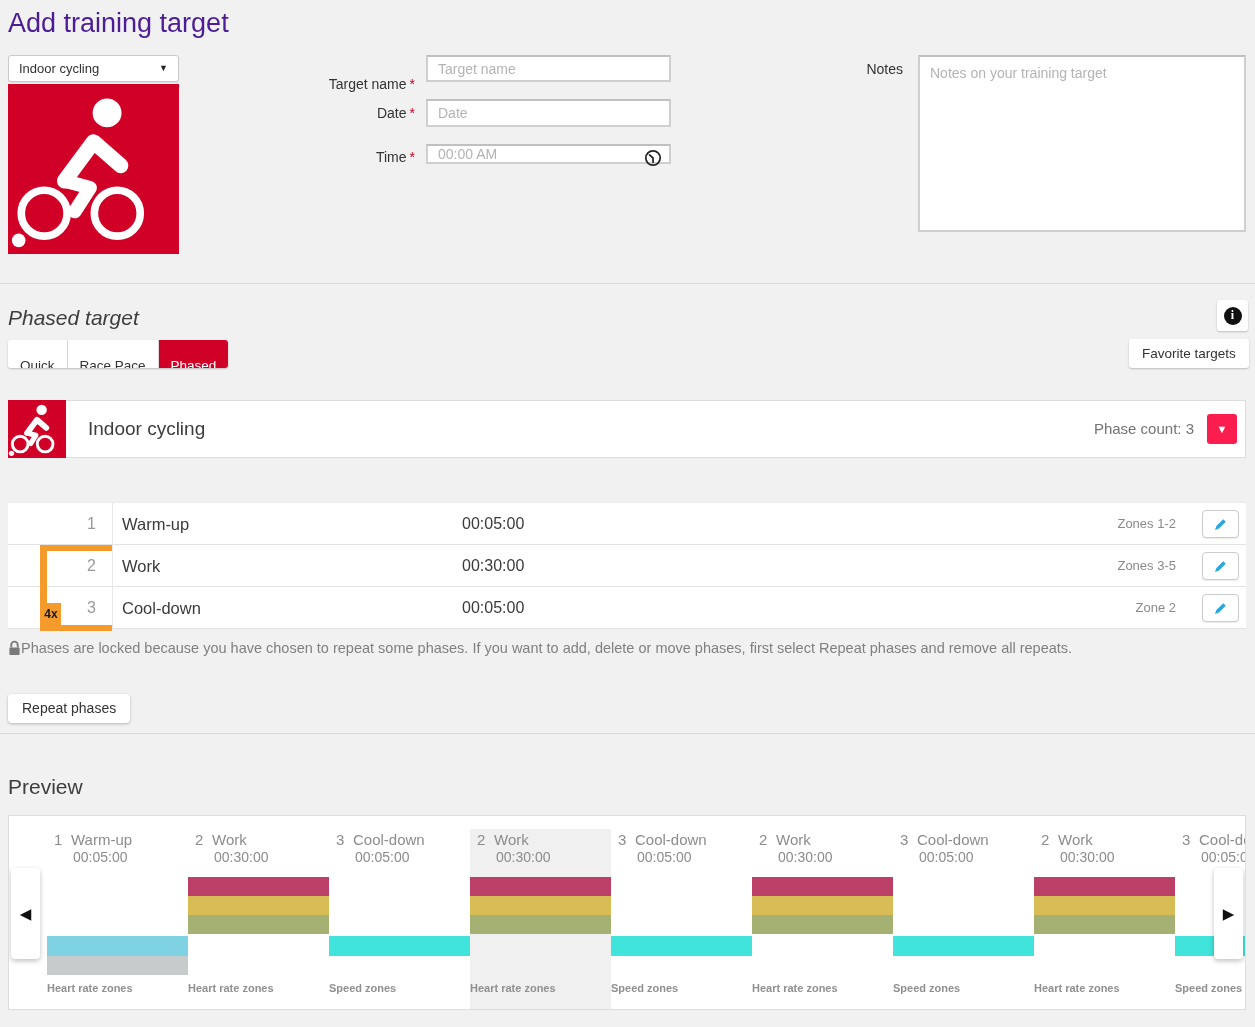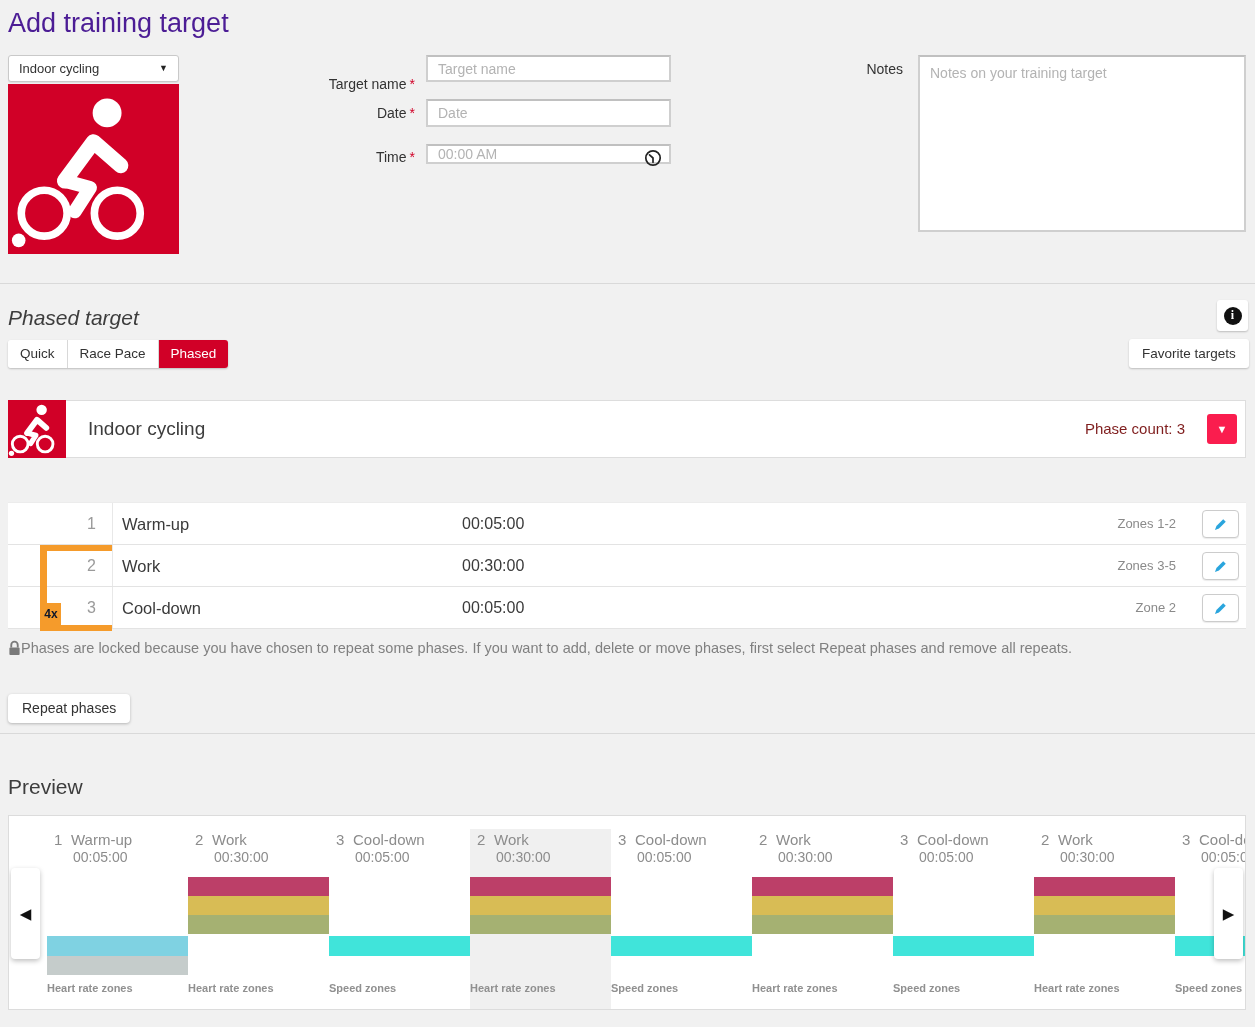--- a/index.html
+++ b/index.html
@@ -42,30 +42,30 @@
   .sec-title { font-size:21px; font-weight:400; color:#3d3d3d; }
   .phased-title { left:8px; top:306px;font-style:italic; }
   .preview-title { left:8px; top:775px; }
 
   .info-btn { left:1217px; top:300px; width:31px; height:31px; background:#fff; border-radius:3px; box-shadow:0 1px 2px rgba(0,0,0,.22);
               display:flex; align-items:center; justify-content:center; cursor:pointer; }
   .info-dot { width:18px; height:18px; background:#111; border-radius:50%; color:#fff; font-size:12px; font-weight:bold;
               display:flex; align-items:center; justify-content:center; font-family:"Liberation Serif", serif; }
 
   .tabs { left:8px; top:340px; height:28px; display:flex; border-radius:3px; box-shadow:0 1px 2px rgba(0,0,0,.22); overflow:hidden; }
-  .tab { background:#fff; color:#333; font-size:13.5px; line-height:28px; padding:0 12px; cursor:pointer; border-right:1px solid #d8d8d8; }
+  .tab { background:#fff; color:#333; font-size:13.5px; line-height:28px; padding:12px 12px; cursor:pointer; border-right:1px solid #d8d8d8; }
   .tab:last-child { border-right:none; }
   .tab.selected { background:#d10027; color:#fff; border-right:none; }
 
   .fav-btn { left:1129px; top:339px; height:29px; background:#fff; border-radius:3px; box-shadow:0 1px 2px rgba(0,0,0,.22);
              font-size:13.5px; color:#333; line-height:29px; padding:0 13px; cursor:pointer; }
 
   .sport-row-bar { left:66px; top:400px; width:1180px; height:58px; background:#fff; border:1px solid #ddd; border-left:none; }
   .sport-row-title { position:absolute; left:22px; top:0; line-height:56px; font-size:19px; color:#3d3d3d; }
-  .phase-count { position:absolute; right:60px; top:0; line-height:56px; font-size:15px; color:#7f1d1d; }
+  .phase-count { position:absolute; right:51px; top:0; line-height:56px; font-size:15px; color:#737373; }
   .phase-dd { position:absolute; right:8px; top:13px; width:30px; height:30px; background:#fa1d4e; border-radius:3px; cursor:pointer;
               display:flex; align-items:center; justify-content:center; color:#fff; font-size:11px; }
 
   
   .phase-table { left:8px; top:502px; width:1238px; border-top:1px solid #ececec; }
   .p-row { position:relative; height:42px; background:#fff; border-bottom:1px solid #e3e3e3; }
   .p-num { position:absolute; left:0; width:88px; text-align:right; line-height:42px; font-size:16px; color:#9a9a9a; }
   .p-vdiv { position:absolute; left:104px; top:0; bottom:0; width:1px; background:#e8e8e8; }
   .p-name { position:absolute; left:114px; line-height:42px; font-size:16.5px; color:#3a3a3a; }
   .p-time { position:absolute; left:454px; line-height:42px; font-size:16px; color:#3a3a3a; }

